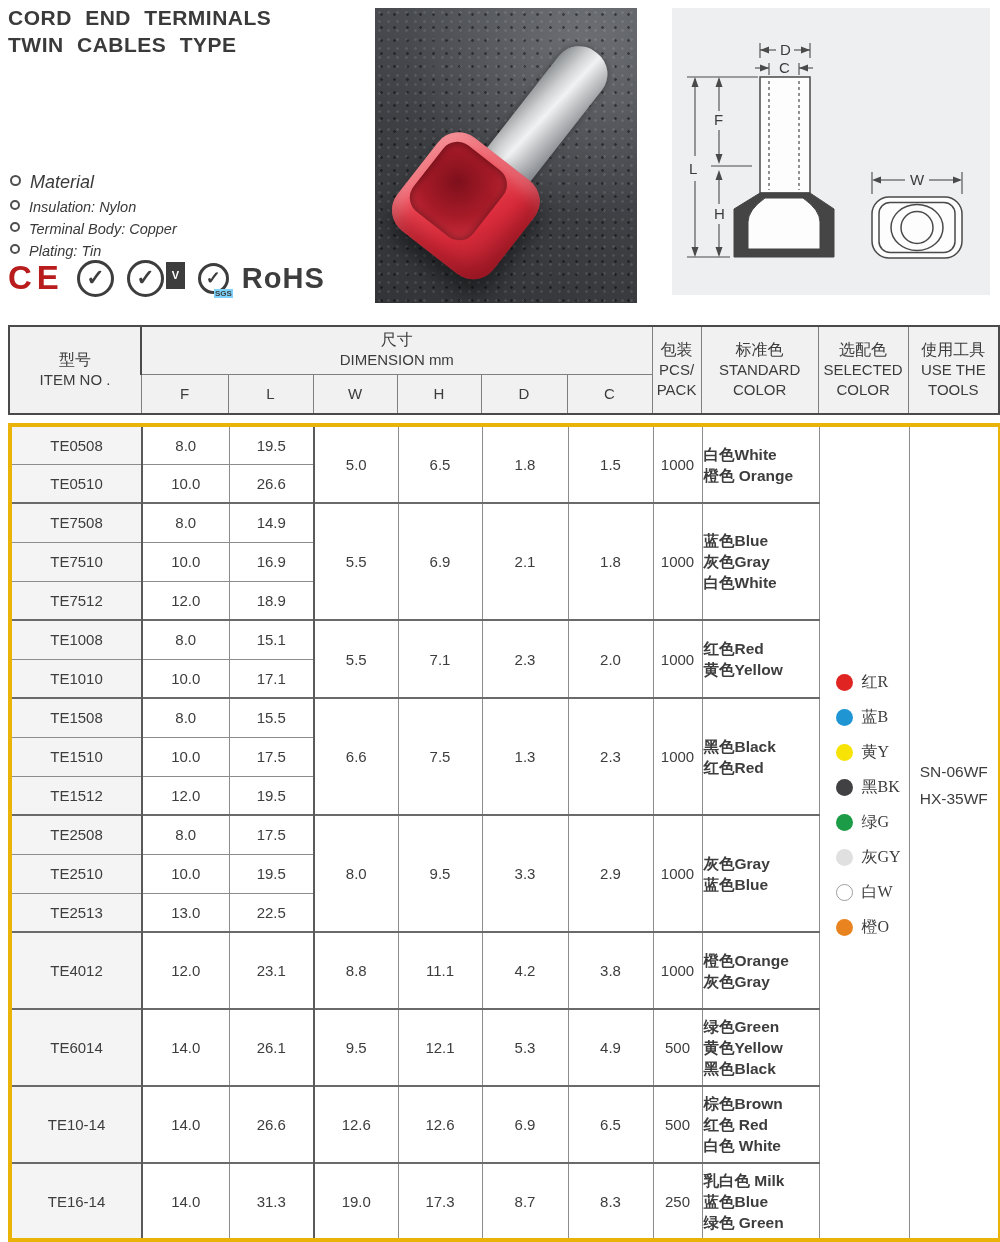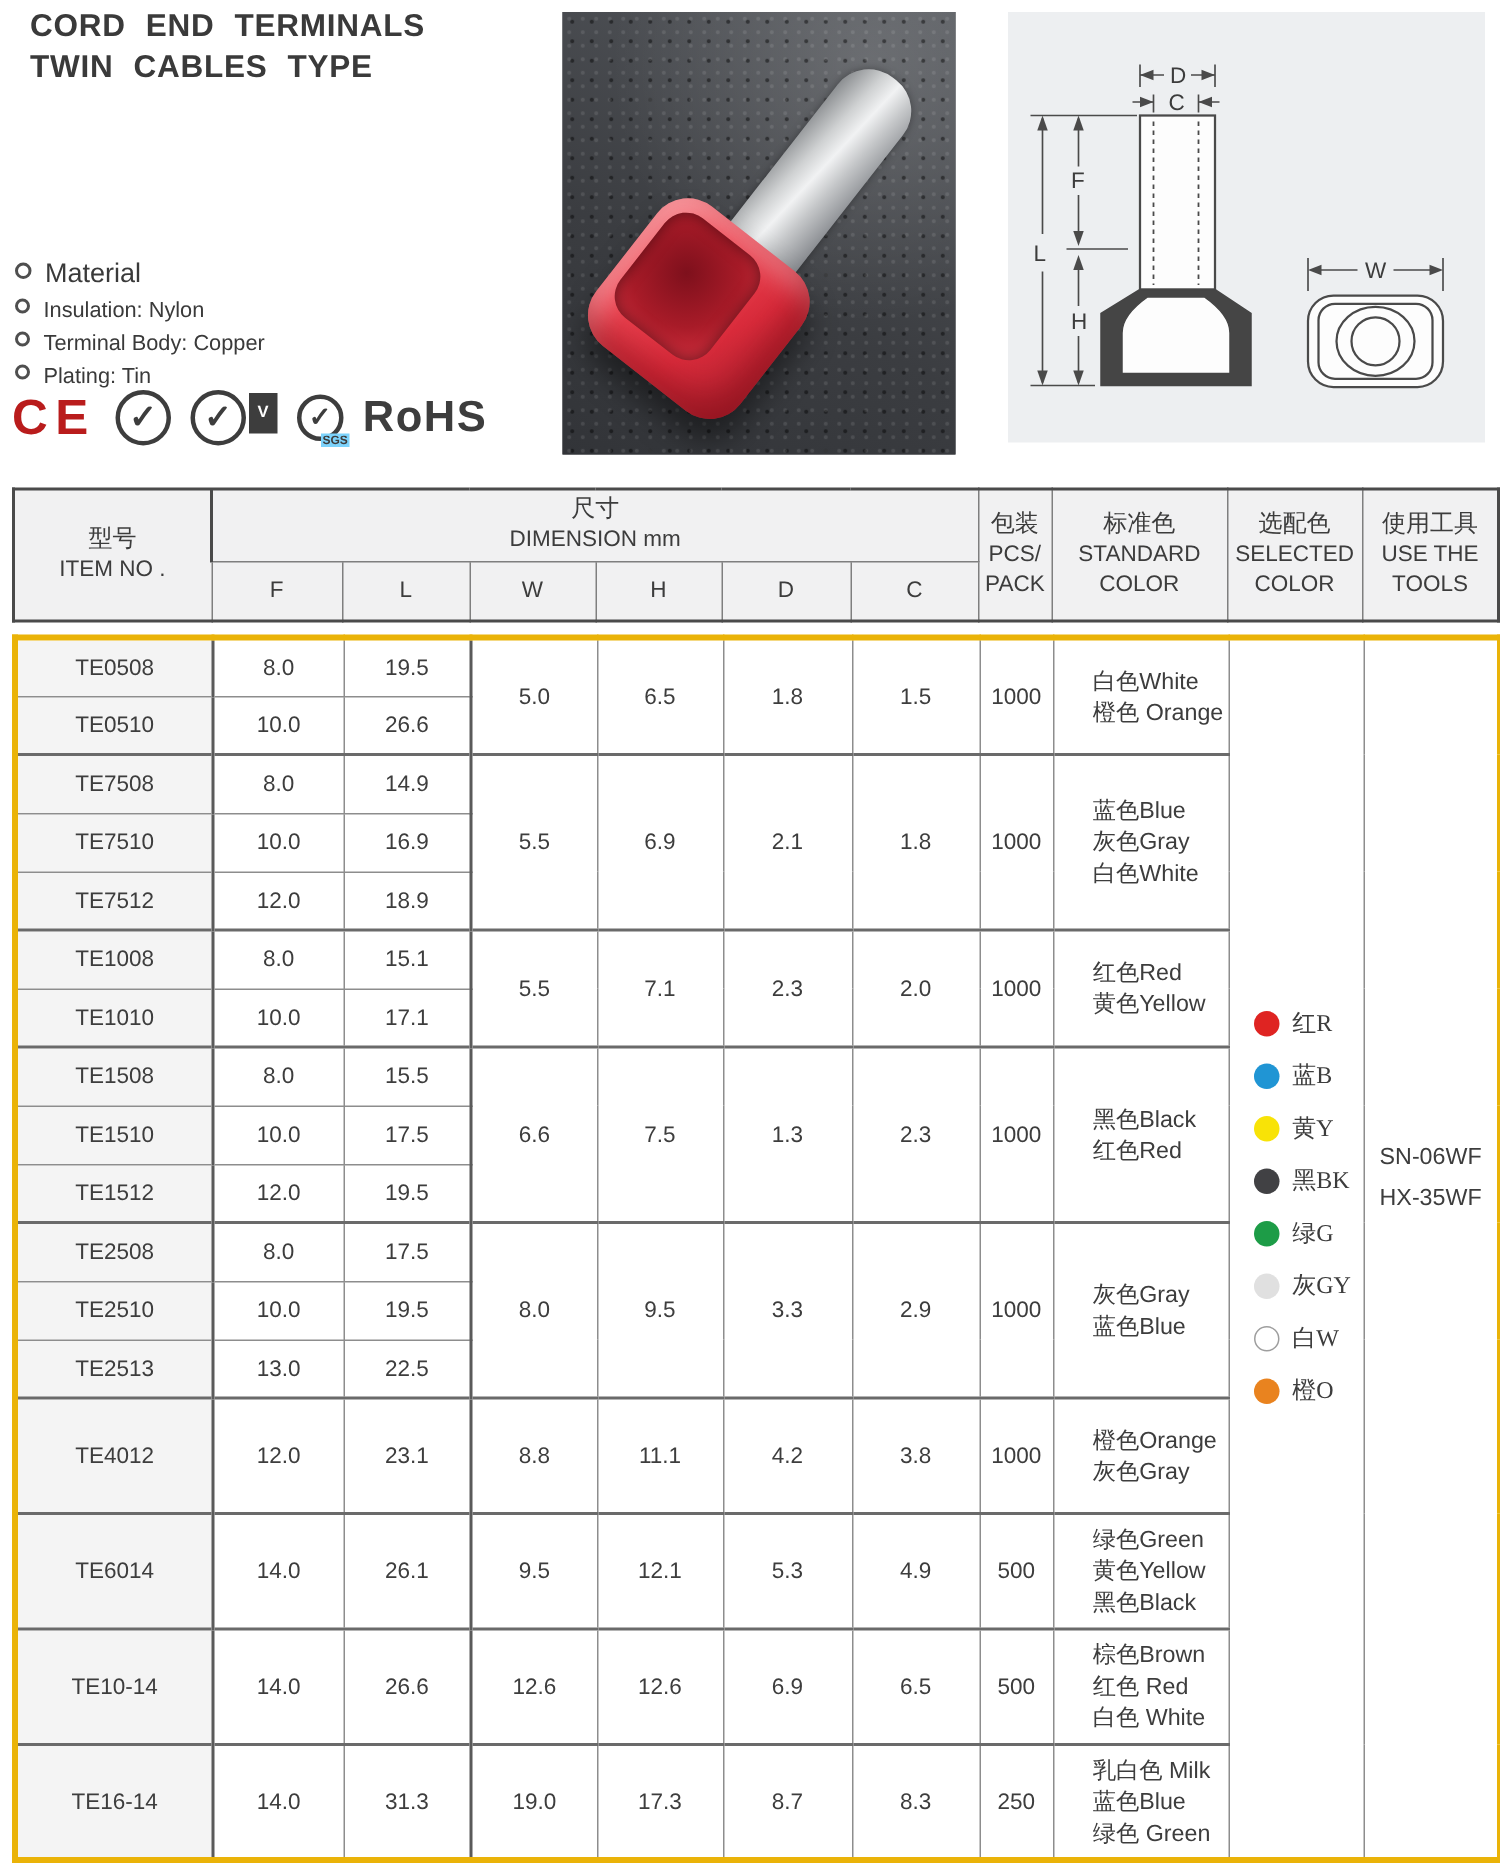--- a/index.html
+++ b/index.html
@@ -4,27 +4,27 @@
 <style>
   html, body { margin:0; padding:0; }
   body {
     width:1000px; height:1242px; position:relative; background:#ffffff;
     font-family:"Liberation Sans", sans-serif; color:#3c3c3c; overflow:hidden;
   }
   .page { position:absolute; inset:0; }
 
   
   .title {
-    position:absolute; left:20px; top:4px;
+    position:absolute; left:8px; top:4px;
     font-size:21px; font-weight:bold; letter-spacing:0.5px; word-spacing:7px;
     line-height:27px; color:#3a3a3a;
   }
 
   
-  .material { position:absolute; left:10px; top:172px; }
+  .material { position:absolute; left:10px; top:172px;font-style:italic; }
   .ring {
     display:inline-block; width:6px; height:6px; border:2px solid #4f4f4f;
     border-radius:50%; margin-right:9px; vertical-align:2px;
   }
   .ring.big { width:7px; height:7px; }
   .mat-head { font-size:18px; color:#3a3a3a; }
   .mat-item { font-size:14.5px; margin-top:6px; color:#3a3a3a; }
 
   
   .certs { position:absolute; left:8px; top:256px; height:44px; display:flex; align-items:center; gap:13px; }
@@ -92,21 +92,21 @@
   .body-table { top:423px; border:4px solid #eab308; }
   .body-table td {
     border:1px solid #8d8d8d; padding:0; text-align:center; color:#3d3d3d;
     font-size:15px; background:#fff; overflow:hidden;
   }
   .body-table tr { height:39px; }
   .body-table tr.tall { height:77px; }
   .body-table tr.group-start td { border-top:2px solid #6a6a6a; }
   td.item-cell { background:#f4f4f4 !important; }
   td.f-cell, td.w-cell { border-left:2px solid #5a5a5a !important; }
-  td.color-cell { text-align:left; padding-left:26px; font-size:15.5px; line-height:21px; }
+  td.color-cell { text-align:left; padding-left:1px; font-size:15.5px; line-height:21px;font-weight:bold; }
   td.sel-cell, td.tools-cell { vertical-align:middle; }
   .sel-inner { display:flex; flex-direction:column; gap:14px; align-items:flex-start; padding-left:16px; transform:translateY(-28px); }
   .swatch-row { display:flex; align-items:center; gap:9px; font-size:16px;font-family:Liberation Serif, serif; }
   .dot { width:17px; height:17px; border-radius:50%; flex:none; box-sizing:border-box; }
   .dot.outlined { border:1.5px solid #9e9e9e; }
   .tools-inner { transform:translateY(-48px); font-size:15.5px; line-height:27px; }
 </style>
 </head>
 <body>
 

